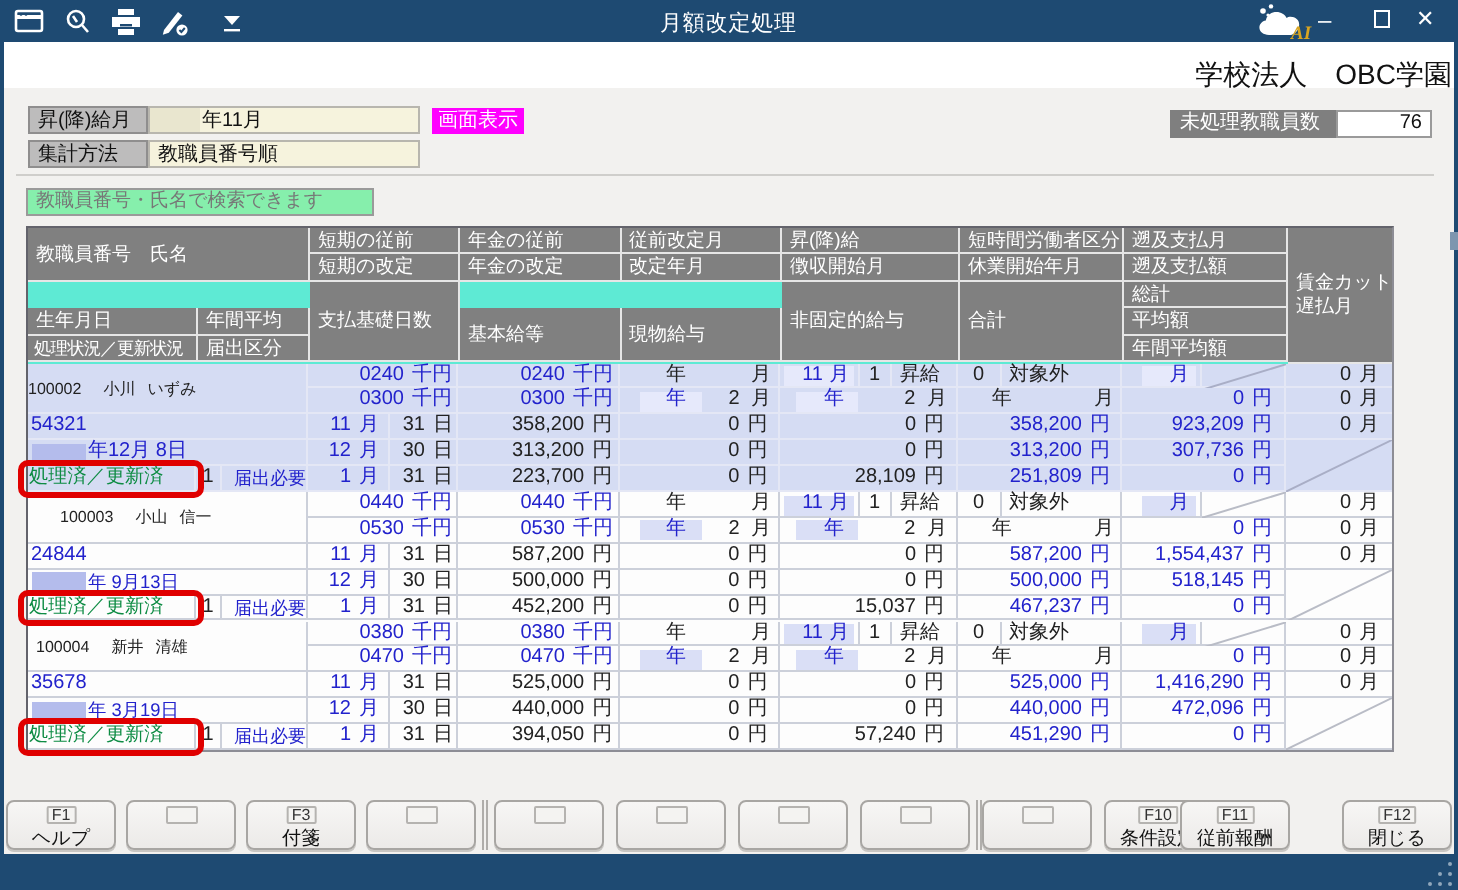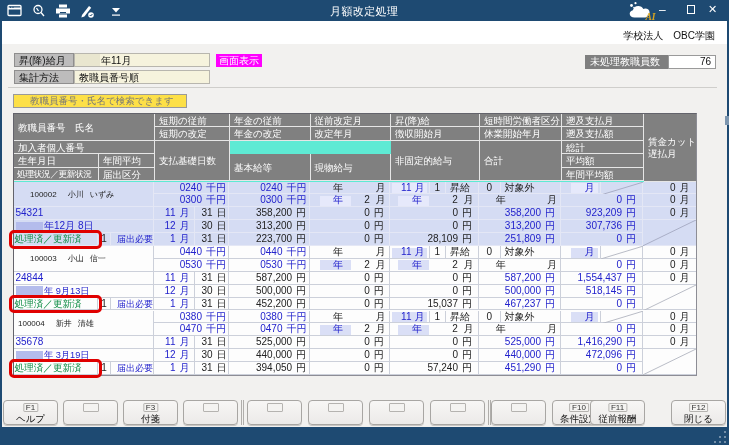--- a/index.html
+++ b/index.html
@@ -3,30 +3,30 @@
 <style>
 *{margin:0;padding:0;box-sizing:border-box}
 body{width:729px;height:445px;overflow:hidden;font-family:"Liberation Sans",sans-serif}
 #w{position:relative;width:729px;height:445px;background:#1e4a72}
 .ab{position:absolute}
 
 #ttl{position:absolute;left:0;top:0;width:729px;height:21px;background:#1e4a72;color:#fff}
 #ttl .t{position:absolute;left:330px;top:4px;font-size:11px;letter-spacing:0.4px;color:#fff;white-space:nowrap}
 
 #strip{position:absolute;left:2px;top:21px;width:725px;height:23px;background:#fff}
-#strip .co{position:absolute;right:12px;top:8px;font-size:10px;color:#111}
+#strip .co{position:absolute;right:1px;top:8px;font-size:14px;color:#111}
 
 #cnt{position:absolute;left:2px;top:44px;width:725px;height:383px;background:#f2f1ef}
 .lbl{position:absolute;background:#bdbcbc;border:1px solid #8f8e8e;color:#111;font-size:10px;line-height:12px;padding:1px 0 0 4px}
 .fld{position:absolute;background:#f6f3dd;border:1px solid #b8b6ae;color:#111;font-size:10px;line-height:12px}
 #btnG{position:absolute;left:216px;top:54px;width:46px;height:13px;background:#f0f;color:#fff;font-size:10px;line-height:13px;text-align:center}
 #mikLbl{position:absolute;left:585px;top:55px;width:83px;height:14px;background:#7f7f7f;color:#fff;font-size:10px;line-height:14px;padding-left:5px}
 #mikVal{position:absolute;left:668px;top:55px;width:48px;height:14px;background:#fff;border:1px solid #9a9a9a;color:#111;font-size:10px;line-height:12px;text-align:right;padding-right:4px}
 #sep{position:absolute;left:8px;top:87px;width:709px;height:1px;background:#cfcecb}
-#srch{position:absolute;left:13px;top:94px;width:174px;height:14px;background:#fde047;border:1px solid #9a9a9a;color:#777;font-size:9.5px;line-height:12px;padding-left:16px}
+#srch{position:absolute;left:13px;top:94px;width:174px;height:14px;background:#86efac;border:1px solid #9a9a9a;color:#777;font-size:9.5px;line-height:12px;padding-left:4px}
 
 #tb{position:absolute;left:13px;top:112.5px;width:684px;height:263.5px;border:1px solid #8d8d95;border-top-color:#63636b;border-left-color:#63636b;background:#5eead4}
 .hc{position:absolute;background:#808080;color:#fff;font-size:9.5px;white-space:nowrap;overflow:hidden;border-right:1px solid #e6e6e6;border-bottom:1px solid #e6e6e6;padding-left:4px}
 .blk{position:absolute;left:0;width:682px;height:64.5px}
 .b1{background:#d5dcf3;--ln:#e4e7f5;--bx:#e6e9fb}
 .b0{background:#fdfdfd;--ln:#ccd0da;--bx:#dadff6}
 .d{position:absolute;height:12.9px;font-size:10px;line-height:12.9px;white-space:nowrap;border-right:1px solid var(--ln);border-bottom:1px solid var(--ln);color:#222}
 .rt{text-align:right}
 .bl{color:#2222cc}
 .gr{color:#0e8c44}
@@ -120,35 +120,34 @@
 <div class="hc" style="left:377px;top:0;width:89px;height:13.6px;line-height:13.6px">昇(降)給</div>
 <div class="hc" style="left:466px;top:0;width:82px;height:13.6px;line-height:13.6px">短時間労働者区分</div>
 <div class="hc" style="left:548px;top:0;width:82px;height:13.6px;line-height:13.6px">遡及支払月</div>
 <div class="hc" style="left:630px;top:0;width:52px;height:68px;border-right:none;line-height:12px;padding-top:22px">賃金カット<br>遅払月</div>
 <div class="hc" style="left:141px;top:13.6px;width:75px;height:13.6px;line-height:13.6px">短期の改定</div>
 <div class="hc" style="left:216px;top:13.6px;width:80.5px;height:13.6px;line-height:13.6px">年金の改定</div>
 <div class="hc" style="left:296.5px;top:13.6px;width:80.5px;height:13.6px;line-height:13.6px">改定年月</div>
 <div class="hc" style="left:377px;top:13.6px;width:89px;height:13.6px;line-height:13.6px">徴収開始月</div>
 <div class="hc" style="left:466px;top:13.6px;width:82px;height:13.6px;line-height:13.6px">休業開始年月</div>
 <div class="hc" style="left:548px;top:13.6px;width:82px;height:13.6px;line-height:13.6px">遡及支払額</div>
-<div class="hc" style="left:0;top:27.2px;width:141px;height:13.6px;line-height:13.6px">加入者個人番号</div>
 <div class="hc" style="left:141px;top:27.2px;width:75px;height:40.8px;line-height:40.8px">支払基礎日数</div>
 <div class="hc" style="left:466px;top:27.2px;width:82px;height:40.8px;line-height:40.8px">合計</div>
 <div class="hc" style="left:377px;top:27.2px;width:89px;height:40.8px;line-height:40.8px">非固定的給与</div>
 <div class="hc" style="left:548px;top:27.2px;width:82px;height:13.6px;line-height:13.6px">総計</div>
 <div class="hc" style="left:0;top:40.8px;width:85px;height:13.6px;line-height:13.6px">生年月日</div>
 <div class="hc" style="left:85px;top:40.8px;width:56px;height:13.6px;line-height:13.6px">年間平均</div>
 <div class="hc" style="left:216px;top:40.8px;width:80.5px;height:27.2px;line-height:27.2px">基本給等</div>
 <div class="hc" style="left:296.5px;top:40.8px;width:80.5px;height:27.2px;line-height:27.2px">現物給与</div>
 <div class="hc" style="left:548px;top:40.8px;width:82px;height:13.6px;line-height:13.6px">平均額</div>
 <div class="hc" style="left:0;top:54.4px;width:85px;height:13.6px;line-height:13.6px;letter-spacing:-0.4px;padding-left:3px;font-size:8.7px">処理状況／更新状況</div>
 <div class="hc" style="left:85px;top:54.4px;width:56px;height:13.6px;line-height:13.6px">届出区分</div>
 <div class="hc" style="left:548px;top:54.4px;width:82px;height:13.6px;line-height:13.6px">年間平均額</div>
 <div class="blk b1" style="top:68.0px">
-<div class="d cA" style="top:0;height:25.8px;line-height:25.8px;padding-left:16px;font-size:8px">100002<span style="display:inline-block;width:11px"></span>小川<span style="display:inline-block;width:6px"></span>いずみ</div>
+<div class="d cA" style="top:0;height:25.8px;line-height:25.8px;padding-left:0;font-size:8px">100002<span style="display:inline-block;width:11px"></span>小川<span style="display:inline-block;width:6px"></span>いずみ</div>
 <div class="d cB rt r0 bl" style="padding-right:2px">0240<i>千円</i></div>
 <div class="d cC rt r0 bl" style="padding-right:2px">0240<i>千円</i></div>
 <div class="d cD r0">
           <span class="p" style="right:46px">年</span>
           <span class="p" style="right:3.5px">月</span>
         </div>
 <div class="d cE1 r0 bl">
           <span class="hbx" style="left:2px;width:35px"></span>
           <span class="p" style="right:3.9px">月</span>
           <span class="p" style="right:17px">11</span>

